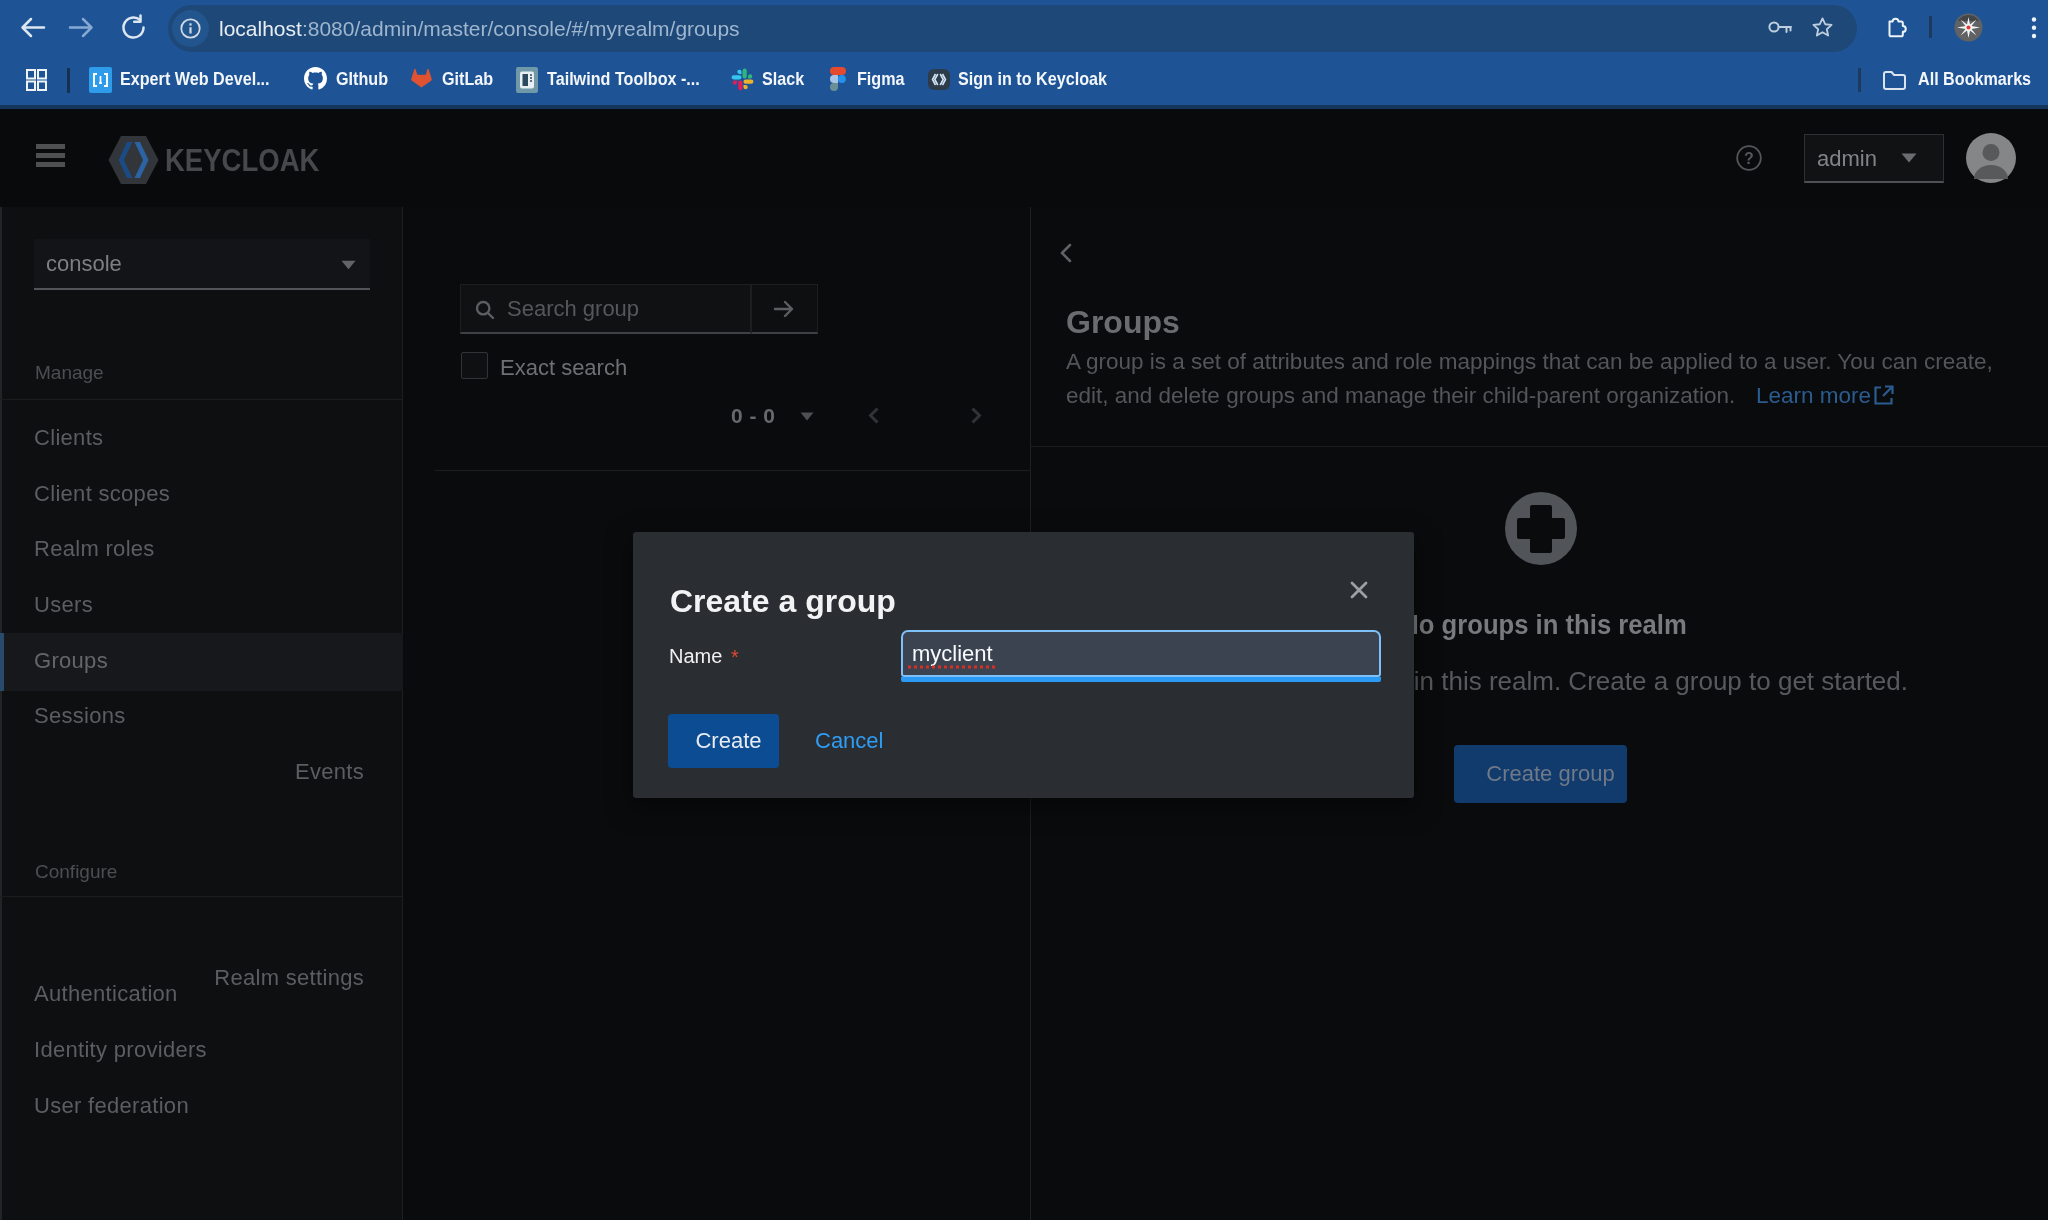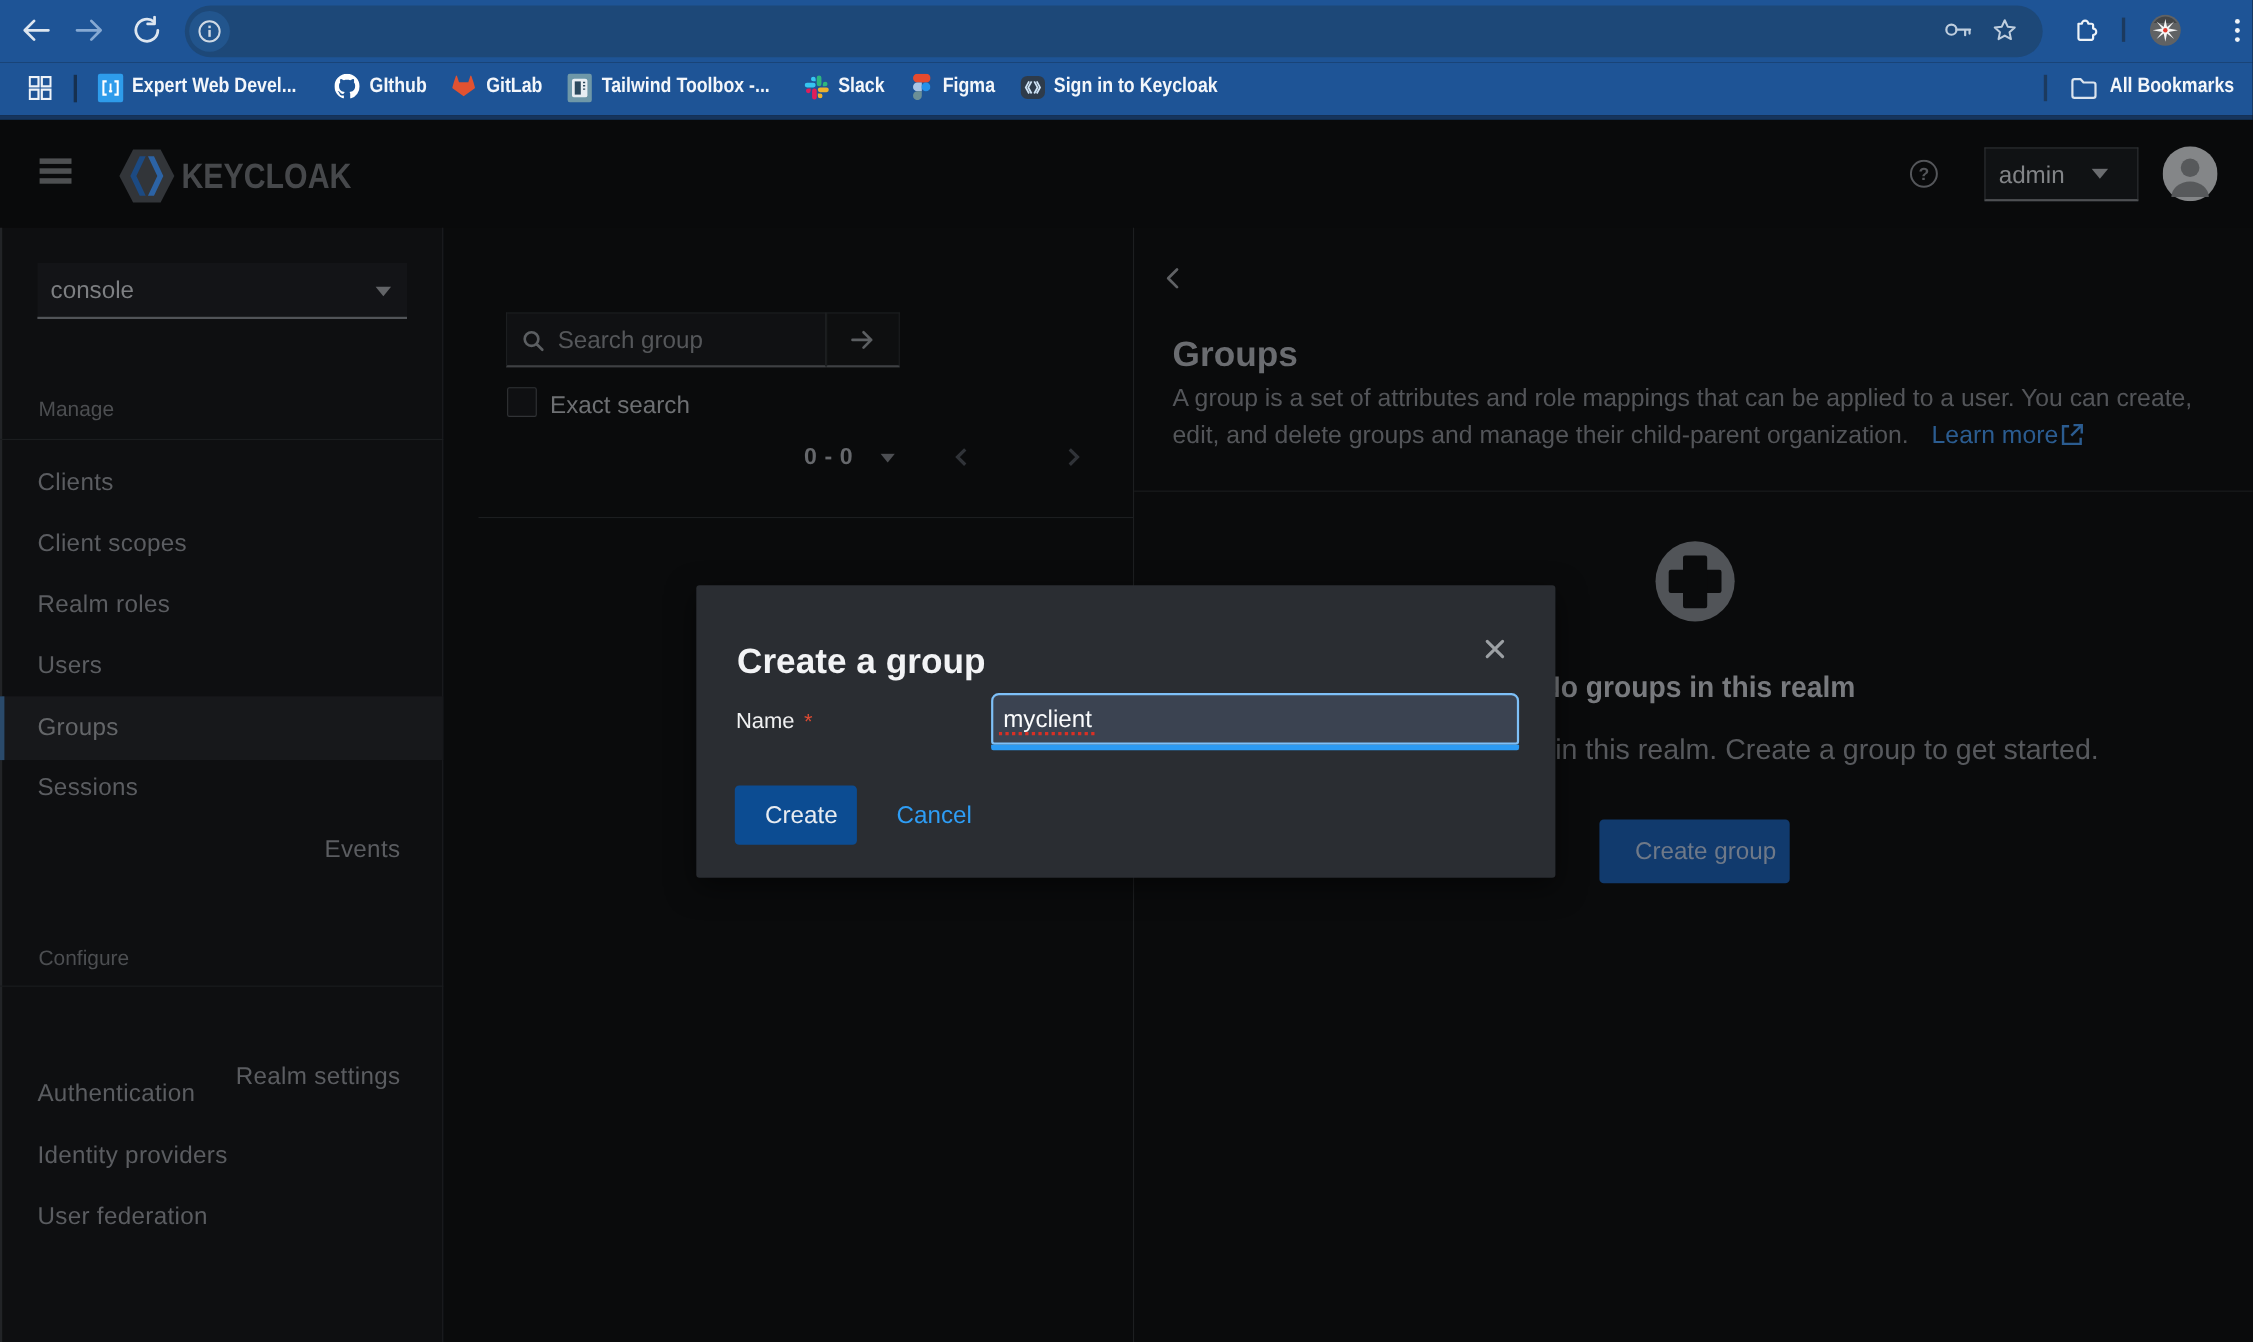--- a/index.html
+++ b/index.html
@@ -29,20 +29,21 @@
     <path d="M23.5 13.5 A10 10 0 1 1 20.1 6" stroke="#dde6f0" stroke-width="2.5" fill="none" stroke-linecap="round"></path>
     <path d="M20.5 1.5 L20.5 7.8 L14.2 7.8" stroke="#dde6f0" stroke-width="2.5" fill="none" stroke-linecap="round" stroke-linejoin="round"></path>
   </svg>
 
   <div class="abs" style="left:172px;top:10px;width:37px;height:37px;border-radius:50%;background:#22558d;"></div>
   <svg class="abs" style="left:180px;top:18px" width="21" height="21" viewBox="0 0 21 21">
     <circle cx="10.5" cy="10.5" r="9.2" stroke="#cfd9e4" stroke-width="1.8" fill="none"></circle>
     <rect x="9.4" y="9.2" width="2.2" height="6.3" fill="#cfd9e4"></rect>
     <rect x="9.4" y="5.3" width="2.2" height="2.3" fill="#cfd9e4"></rect>
   </svg>
+  <div class="abs" style="left:219px;top:0;height:57px;line-height:57px;font-size:21px;color:#9fb6ce;"><span style="color:#e8edf2">localhost</span>:8080/admin/master/console/#/myrealm/groups</div>
 
   <svg class="abs" style="left:1768px;top:18px" width="25" height="18" viewBox="0 0 25 18">
     <circle cx="6" cy="9" r="4.6" stroke="#bfcede" stroke-width="2" fill="none"></circle>
     <path d="M10.6 9 H23 M18.5 9 V14 M22.5 9 V12.5" stroke="#bfcede" stroke-width="2" fill="none" stroke-linecap="round"></path>
   </svg>
 
   <svg class="abs" style="left:1811px;top:16px" width="23" height="23" viewBox="0 0 24 24">
     <path d="M12 2.5 L14.8 8.6 L21.5 9.3 L16.5 13.8 L17.9 20.4 L12 17 L6.1 20.4 L7.5 13.8 L2.5 9.3 L9.2 8.6 Z" stroke="#bfcede" stroke-width="1.9" fill="none" stroke-linejoin="round"></path>
   </svg>
 

